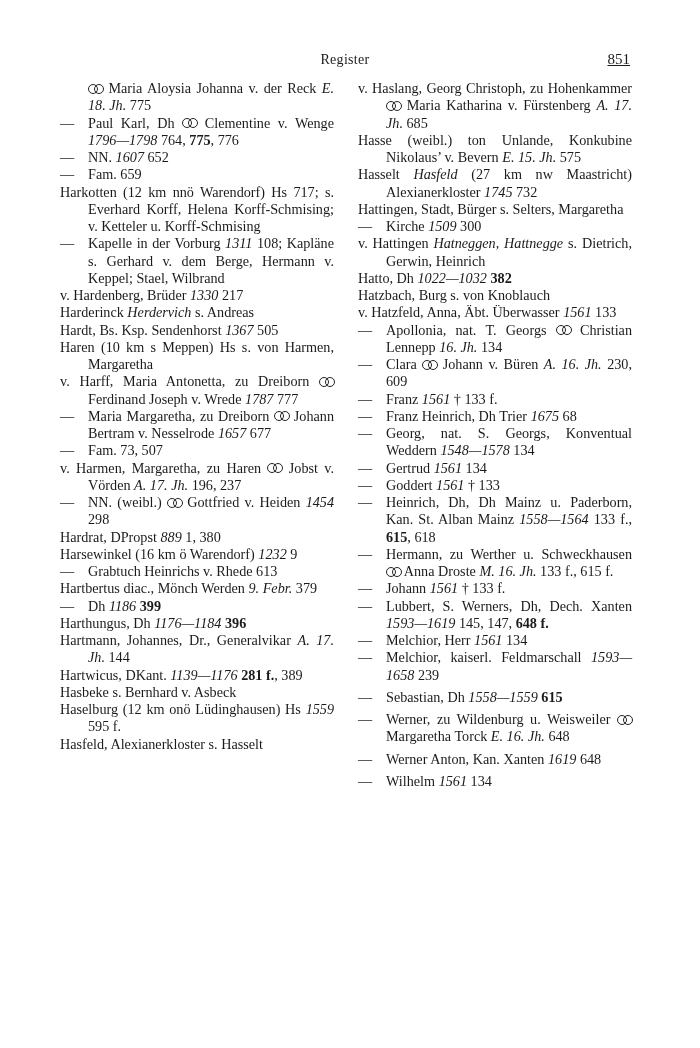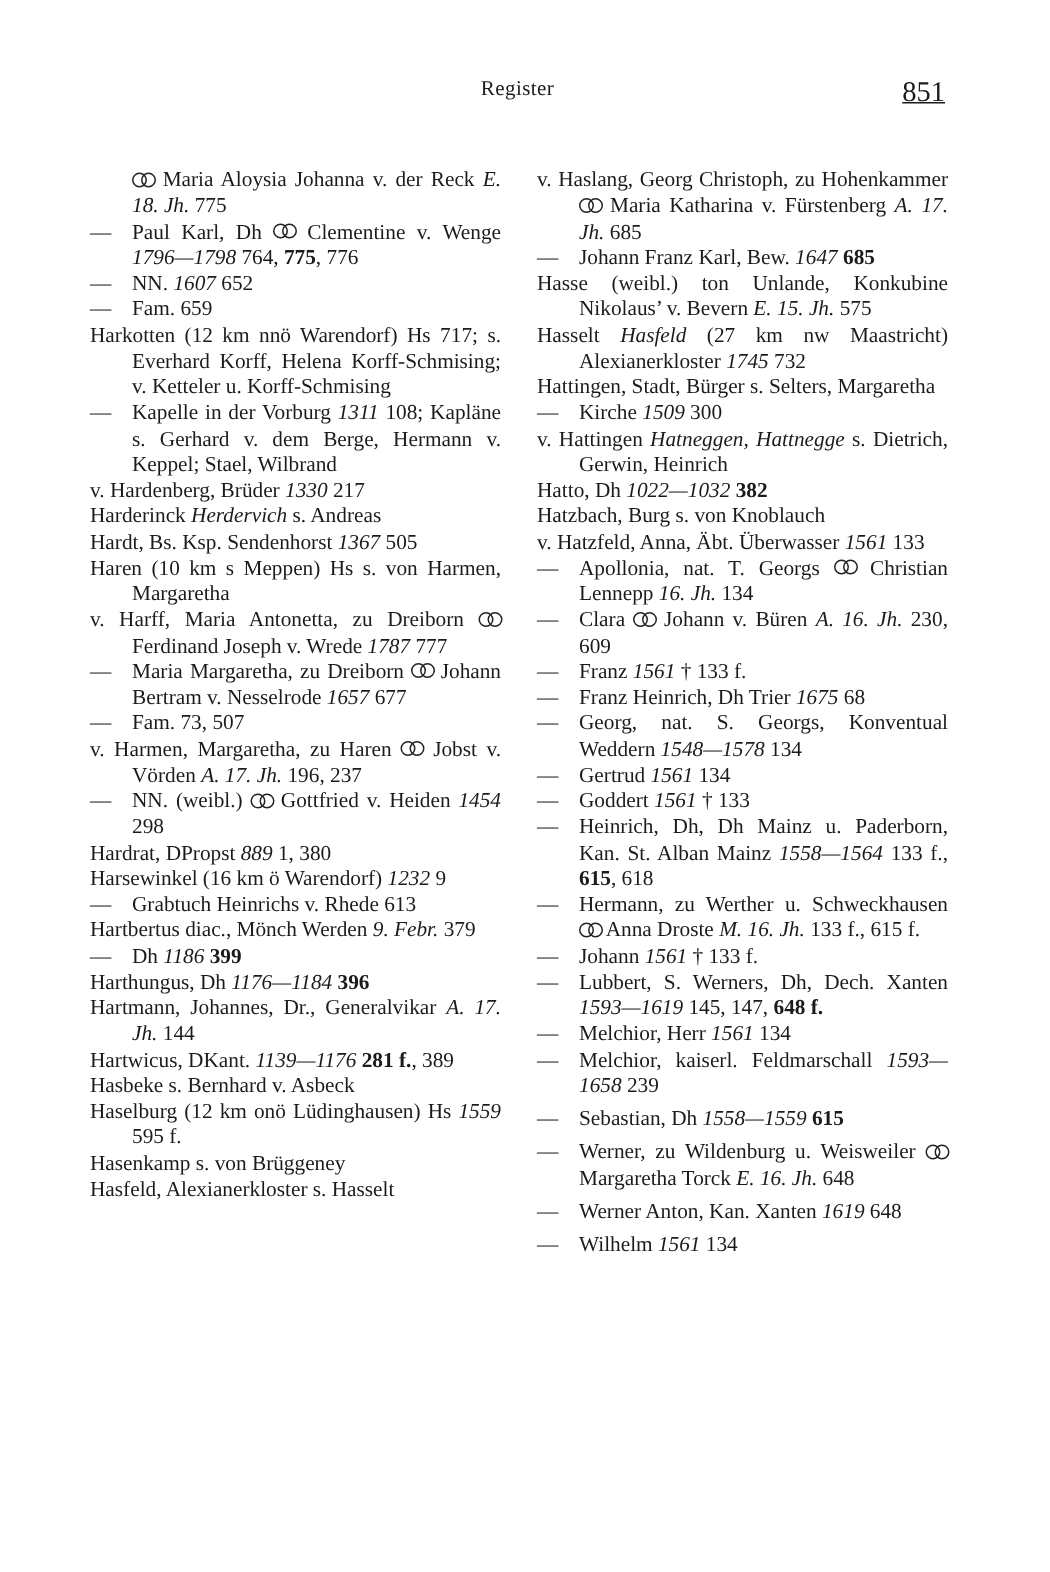--- a/index.html
+++ b/index.html
@@ -9,30 +9,29 @@
     color:#1b1b1b;overflow:hidden;
   }
   .header{
     position:absolute;top:52px;left:60px;width:570px;height:20px;
     font-size:14px;
   }
   .running-title{
     position:absolute;left:0;right:0;text-align:center;letter-spacing:0.3px;
   }
   .page-number{
-    position:absolute;right:0;top:-1px;font-size:19px;text-decoration:underline;
+    position:absolute;right:0;top:-1px;font-size:15px;text-decoration:underline;
   }
   .content{
     position:absolute;top:80px;left:60px;width:572px;
     display:flex;gap:24px;
   }
   .col{
     width:274px;font-size:14.2px;line-height:17.25px;
     text-align:justify;
-    margin-top:32px;
   }
   .entry{padding-left:28px;text-indent:-28px;}
   .entry.cont{text-indent:0;}
   .entry.spaced{margin-top:5px;}
   .dash-marker{display:inline-block;width:28px;text-indent:0;}
   .it{font-style:italic;}
   .bd{font-weight:bold;}
   
   .marr{
     display:inline-block;position:relative;width:15px;height:9.5px;
@@ -72,26 +71,24 @@
         <div class="entry main"><span>Hardrat, DPropst </span><span class="it">889</span><span> 1, 380</span></div>
         <div class="entry main"><span>Harsewinkel (16 km ö Warendorf) </span><span class="it">1232</span><span> 9</span></div>
         <div class="entry dash"><span class="dash-marker">—</span><span>Grabtuch Heinrichs v. Rhede 613</span></div>
         <div class="entry main"><span>Hartbertus diac., Mönch Werden </span><span class="it">9. Febr.</span><span> 379</span></div>
         <div class="entry dash"><span class="dash-marker">—</span><span>Dh </span><span class="it">1186</span><span> </span><span class="bd">399</span></div>
         <div class="entry main"><span>Harthungus, Dh </span><span class="it">1176—1184</span><span> </span><span class="bd">396</span></div>
         <div class="entry main"><span>Hartmann, Johannes, Dr., Generalvikar </span><span class="it">A. 17. Jh.</span><span> 144</span></div>
         <div class="entry main"><span>Hartwicus, DKant. </span><span class="it">1139—1176</span><span> </span><span class="bd">281 f.</span><span>, 389</span></div>
         <div class="entry main"><span>Hasbeke s. Bernhard v. Asbeck</span></div>
         <div class="entry main"><span>Haselburg (12 km onö Lüdinghausen) Hs </span><span class="it">1559</span><span> 595 f.</span></div>
-        <div class="entry main"><span>Hasenkamp s. von Brüggeney</span></div>
         <div class="entry main"><span>Hasfeld, Alexianerkloster s. Hasselt</span></div>
       </div>
     <div class="col">
         <div class="entry main"><span>v. Haslang, Georg Christoph, zu Hohenkammer </span><span class="marr"></span><span> Maria Katharina v. Fürstenberg </span><span class="it">A. 17. Jh.</span><span> 685</span></div>
-        <div class="entry dash"><span class="dash-marker">—</span><span>Johann Franz Karl, Bew. </span><span class="it">1647</span><span> </span><span class="bd">685</span></div>
         <div class="entry main"><span>Hasse (weibl.) ton Unlande, Konkubine Nikolaus’ v. Bevern </span><span class="it">E. 15. Jh.</span><span> 575</span></div>
         <div class="entry main"><span>Hasselt </span><span class="it">Hasfeld</span><span> (27 km nw Maastricht) Alexianerkloster </span><span class="it">1745</span><span> 732</span></div>
         <div class="entry main"><span>Hattingen, Stadt, Bürger s. Selters, Margaretha</span></div>
         <div class="entry dash"><span class="dash-marker">—</span><span>Kirche </span><span class="it">1509</span><span> 300</span></div>
         <div class="entry main"><span>v. Hattingen </span><span class="it">Hatneggen, Hattnegge</span><span> s. Dietrich, Gerwin, Heinrich</span></div>
         <div class="entry main"><span>Hatto, Dh </span><span class="it">1022—1032</span><span> </span><span class="bd">382</span></div>
         <div class="entry main"><span>Hatzbach, Burg s. von Knoblauch</span></div>
         <div class="entry main"><span>v. Hatzfeld, Anna, Äbt. Überwasser </span><span class="it">1561</span><span> 133</span></div>
         <div class="entry dash"><span class="dash-marker">—</span><span>Apollonia, nat. T. Georgs </span><span class="marr"></span><span> Christian Lennepp </span><span class="it">16. Jh.</span><span> 134</span></div>
         <div class="entry dash"><span class="dash-marker">—</span><span>Clara </span><span class="marr"></span><span> Johann v. Büren </span><span class="it">A. 16. Jh.</span><span> 230, 609</span></div>

